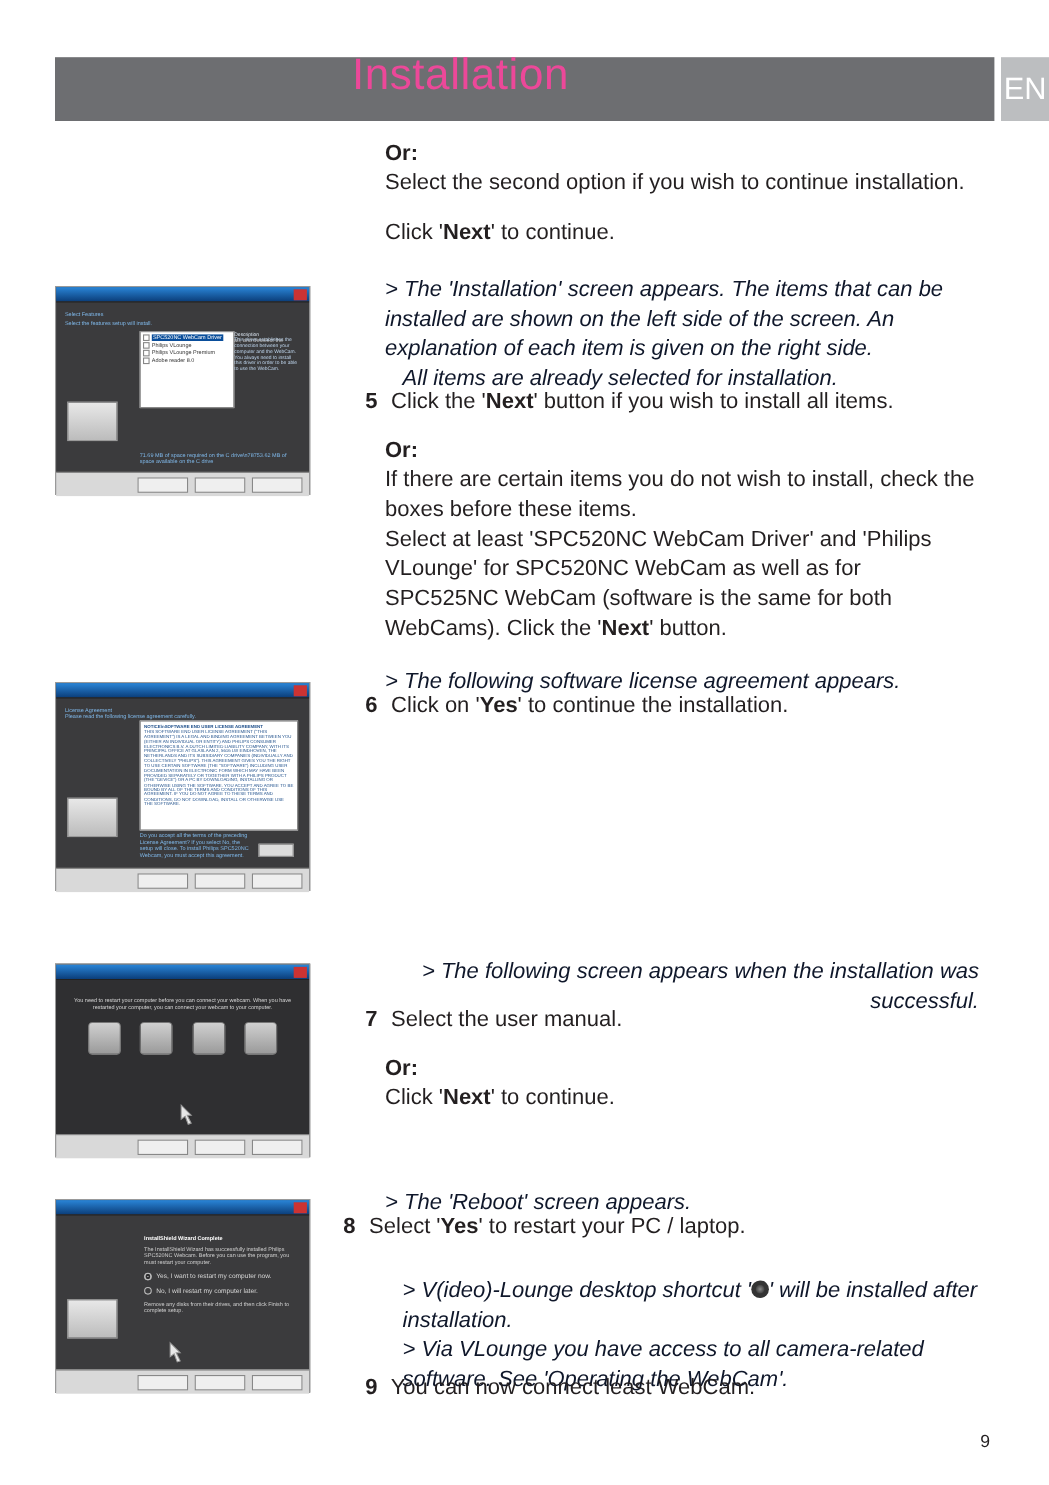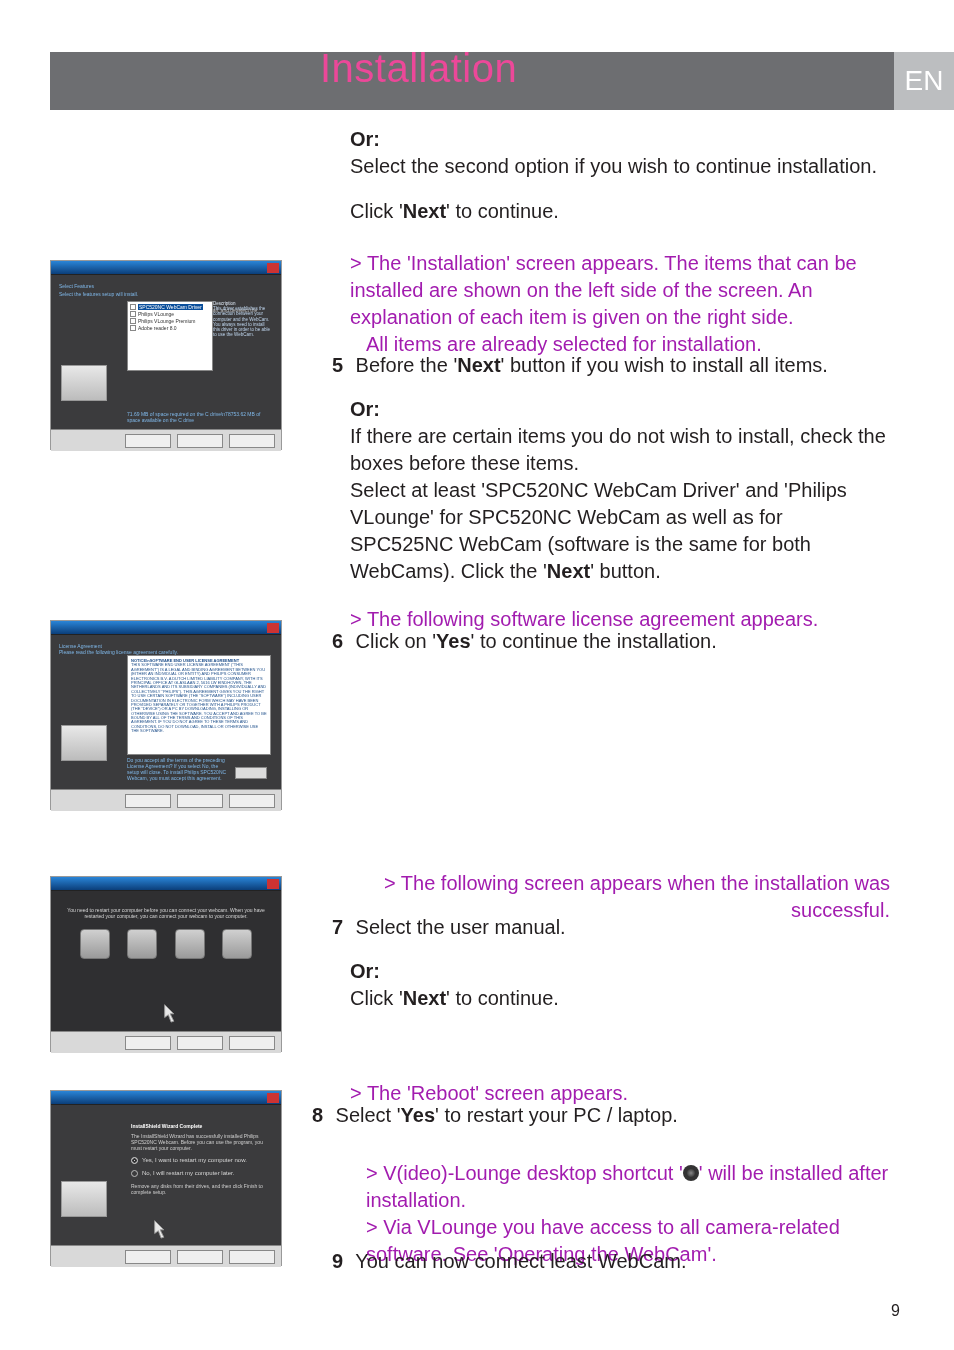--- a/index.html
+++ b/index.html
@@ -2,26 +2,26 @@
 <html><head>
 <meta charset="utf-8">
 <style>
   * { box-sizing: border-box; margin: 0; padding: 0; }
   html, body { width: 954px; height: 1350px; background: #fff; font-family: "Gill Sans", "Gill Sans MT", "Trebuchet MS", Arial, sans-serif; color: #231f20; }
   .page { position: relative; width: 954px; height: 1350px; }
 
   
   .band { position: absolute; left: 50px; top: 52px; width: 854px; height: 58px; background: #6d6e71; }
   .band-title { position: absolute; left: 320px; top: 46px; font-size: 40px; font-weight: 300; color: #ec4899; letter-spacing: .5px; }
-  .lang-tag { position: absolute; right: 0; top: 52px; width: 60px; height: 58px; background: #bcbec0; color: #fff; font-size: 28px; display: flex; align-items: center; justify-content: center; }
+  .lang-tag { position: absolute; right: 0; top: 52px; width: 44px; height: 58px; background: #bcbec0; color: #fff; font-size: 28px; display: flex; align-items: center; justify-content: center; }
 
   
   .col { position: absolute; left: 350px; width: 540px; }
   .bold { font-weight: 700; }
-  .italic { color: #a21caf; }
+  .italic { font-style: italic; color: #0f172a; }
   .step-num { font-weight: 700; display: inline-block; width: 18px; }
   .body { font-size: 20px; line-height: 1.35; }
 
   
   .shot { position: absolute; left: 50px; width: 232px; background: #3b3b3d; border: 1px solid #999; }
   .shot .titlebar { height: 14px; background: linear-gradient(#2a85d7,#0b3e7a); border-bottom: 1px solid #222; display:flex; justify-content:flex-end; align-items:center; }
   .shot .titlebar .x { width:12px; height:10px; background:#c33; margin-right:2px; }
   .shot .inner { padding: 8px; }
   .shot .footer { height: 22px; background: #d9d9d9; border-top:1px solid #888; display:flex; justify-content:flex-end; align-items:center; gap:6px; padding-right:6px; }
   .shot .footer .btn { width:46px; height:14px; background:#efefef; border:1px solid #888; }
@@ -74,21 +74,21 @@
     <p style="margin-top:18px;">
       <span>Click '</span><span class="bold">Next</span><span>' to continue.</span>
     </p>
   </div>
 
   <div class="col body" style="top:250px;">
     <p class="italic">&gt; The 'Installation' screen appears. The items that can be installed are shown on the left side of the screen. An explanation of each item is given on the right side.</p>
     <p class="italic" style="padding-left:16px;">All items are already selected for installation.</p>
   </div>
   <div class="body" style="position:absolute; left:332px; top:352px; width:558px;">
-    <span class="step-num">5</span><span> Before the '</span><span class="bold">Next</span><span>' button if you wish to install all items.</span>
+    <span class="step-num">5</span><span> Click the '</span><span class="bold">Next</span><span>' button if you wish to install all items.</span>
   </div>
 
   <div class="col body" style="top:396px;">
     <p><span class="bold">Or:</span></p>
     <p>If there are certain items you do not wish to install, check the boxes before these items.</p>
     <p>
       <span>Select at least 'SPC520NC WebCam Driver' and 'Philips VLounge' for SPC520NC WebCam as well as for SPC525NC WebCam (software is the same for both WebCams). Click the '</span><span class="bold">Next</span><span>' button.</span>
     </p>
   </div>
 

